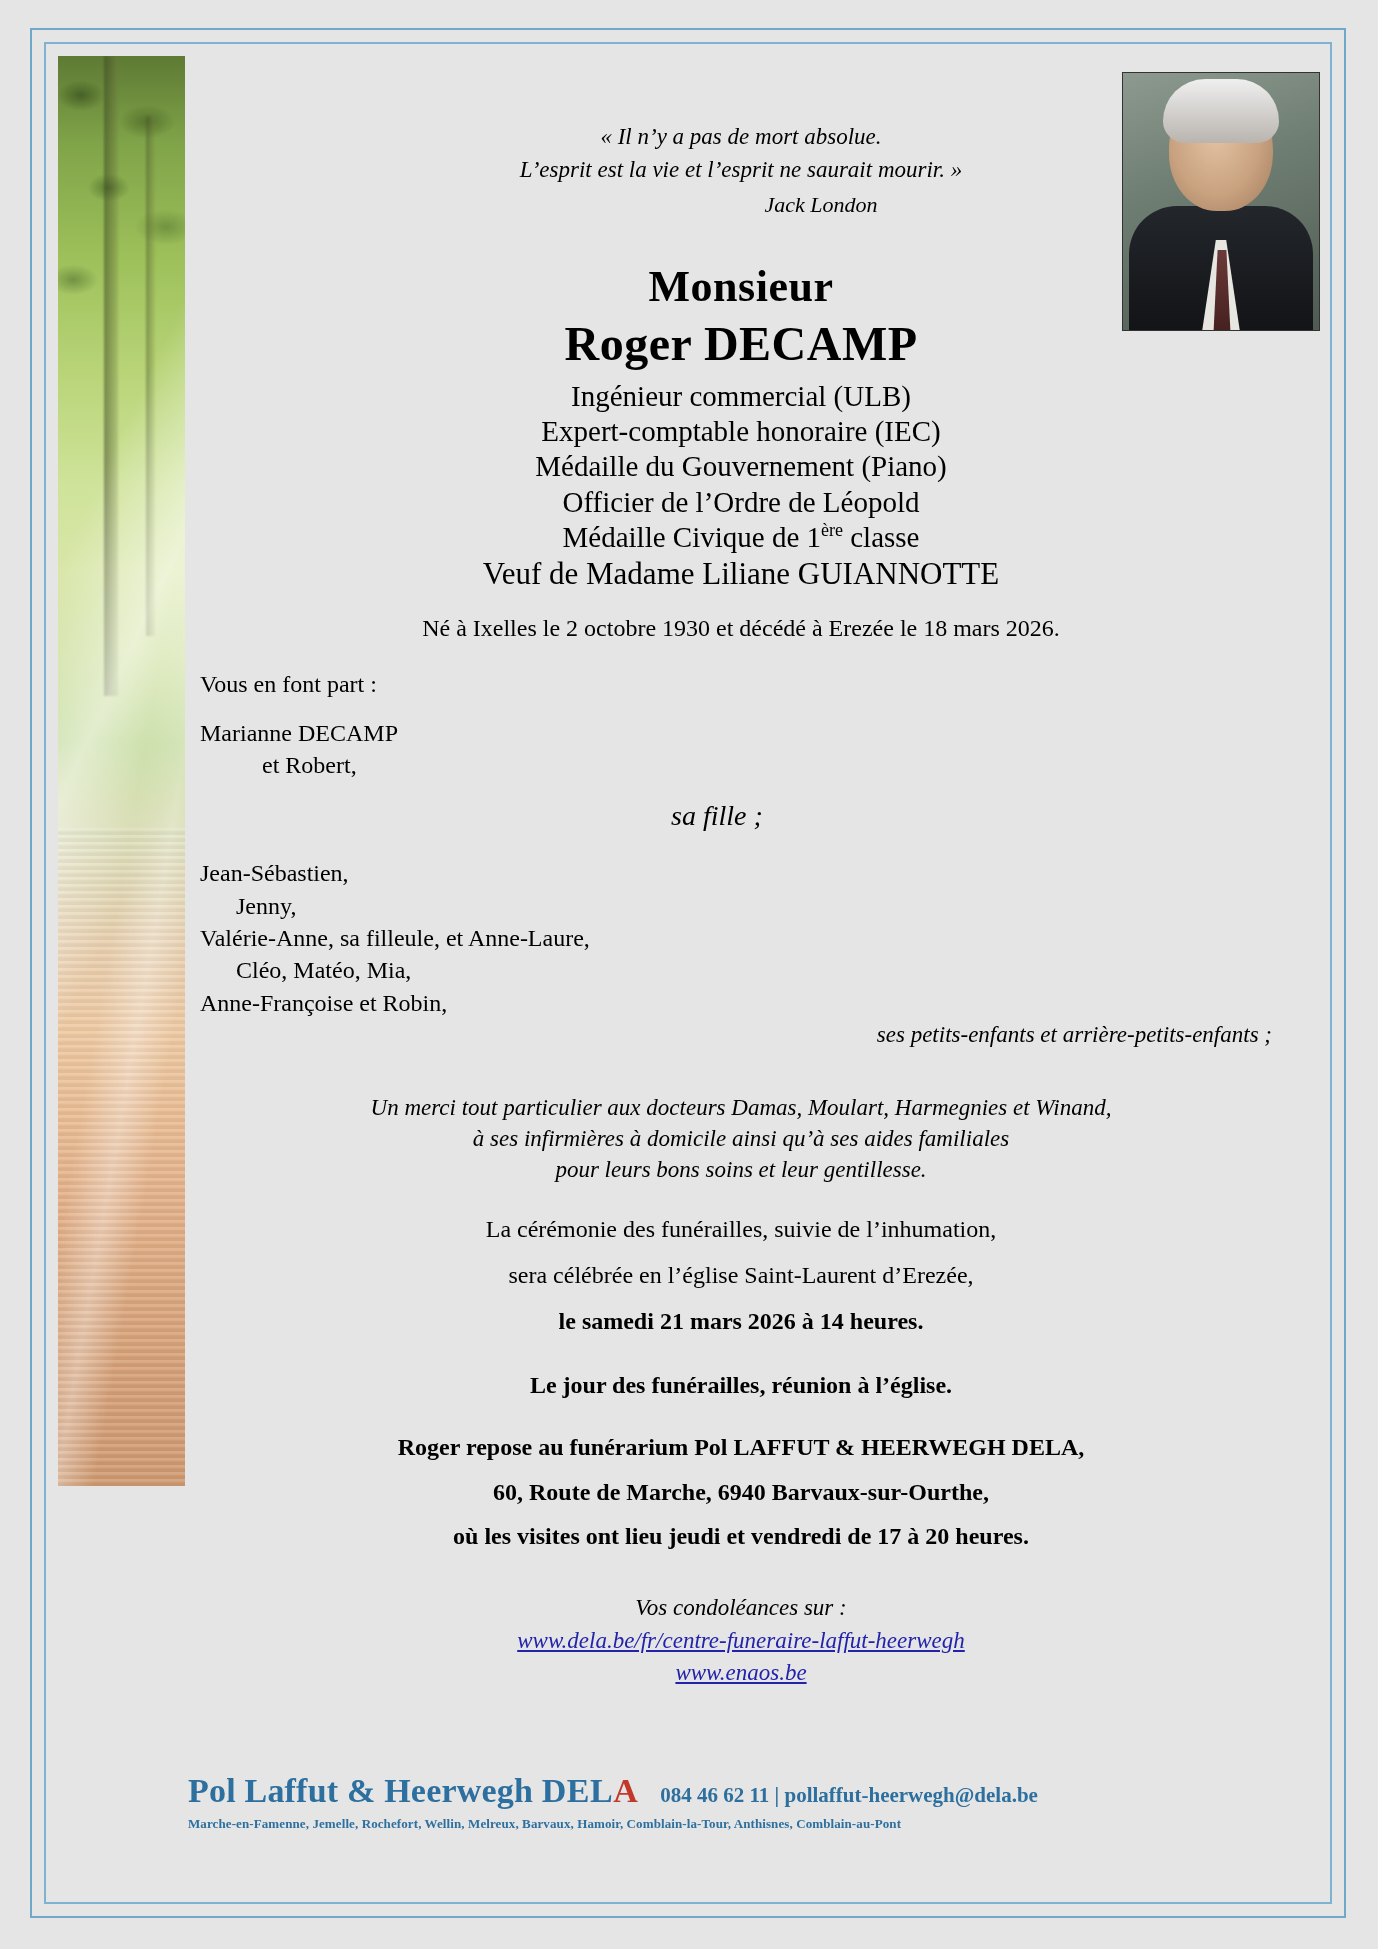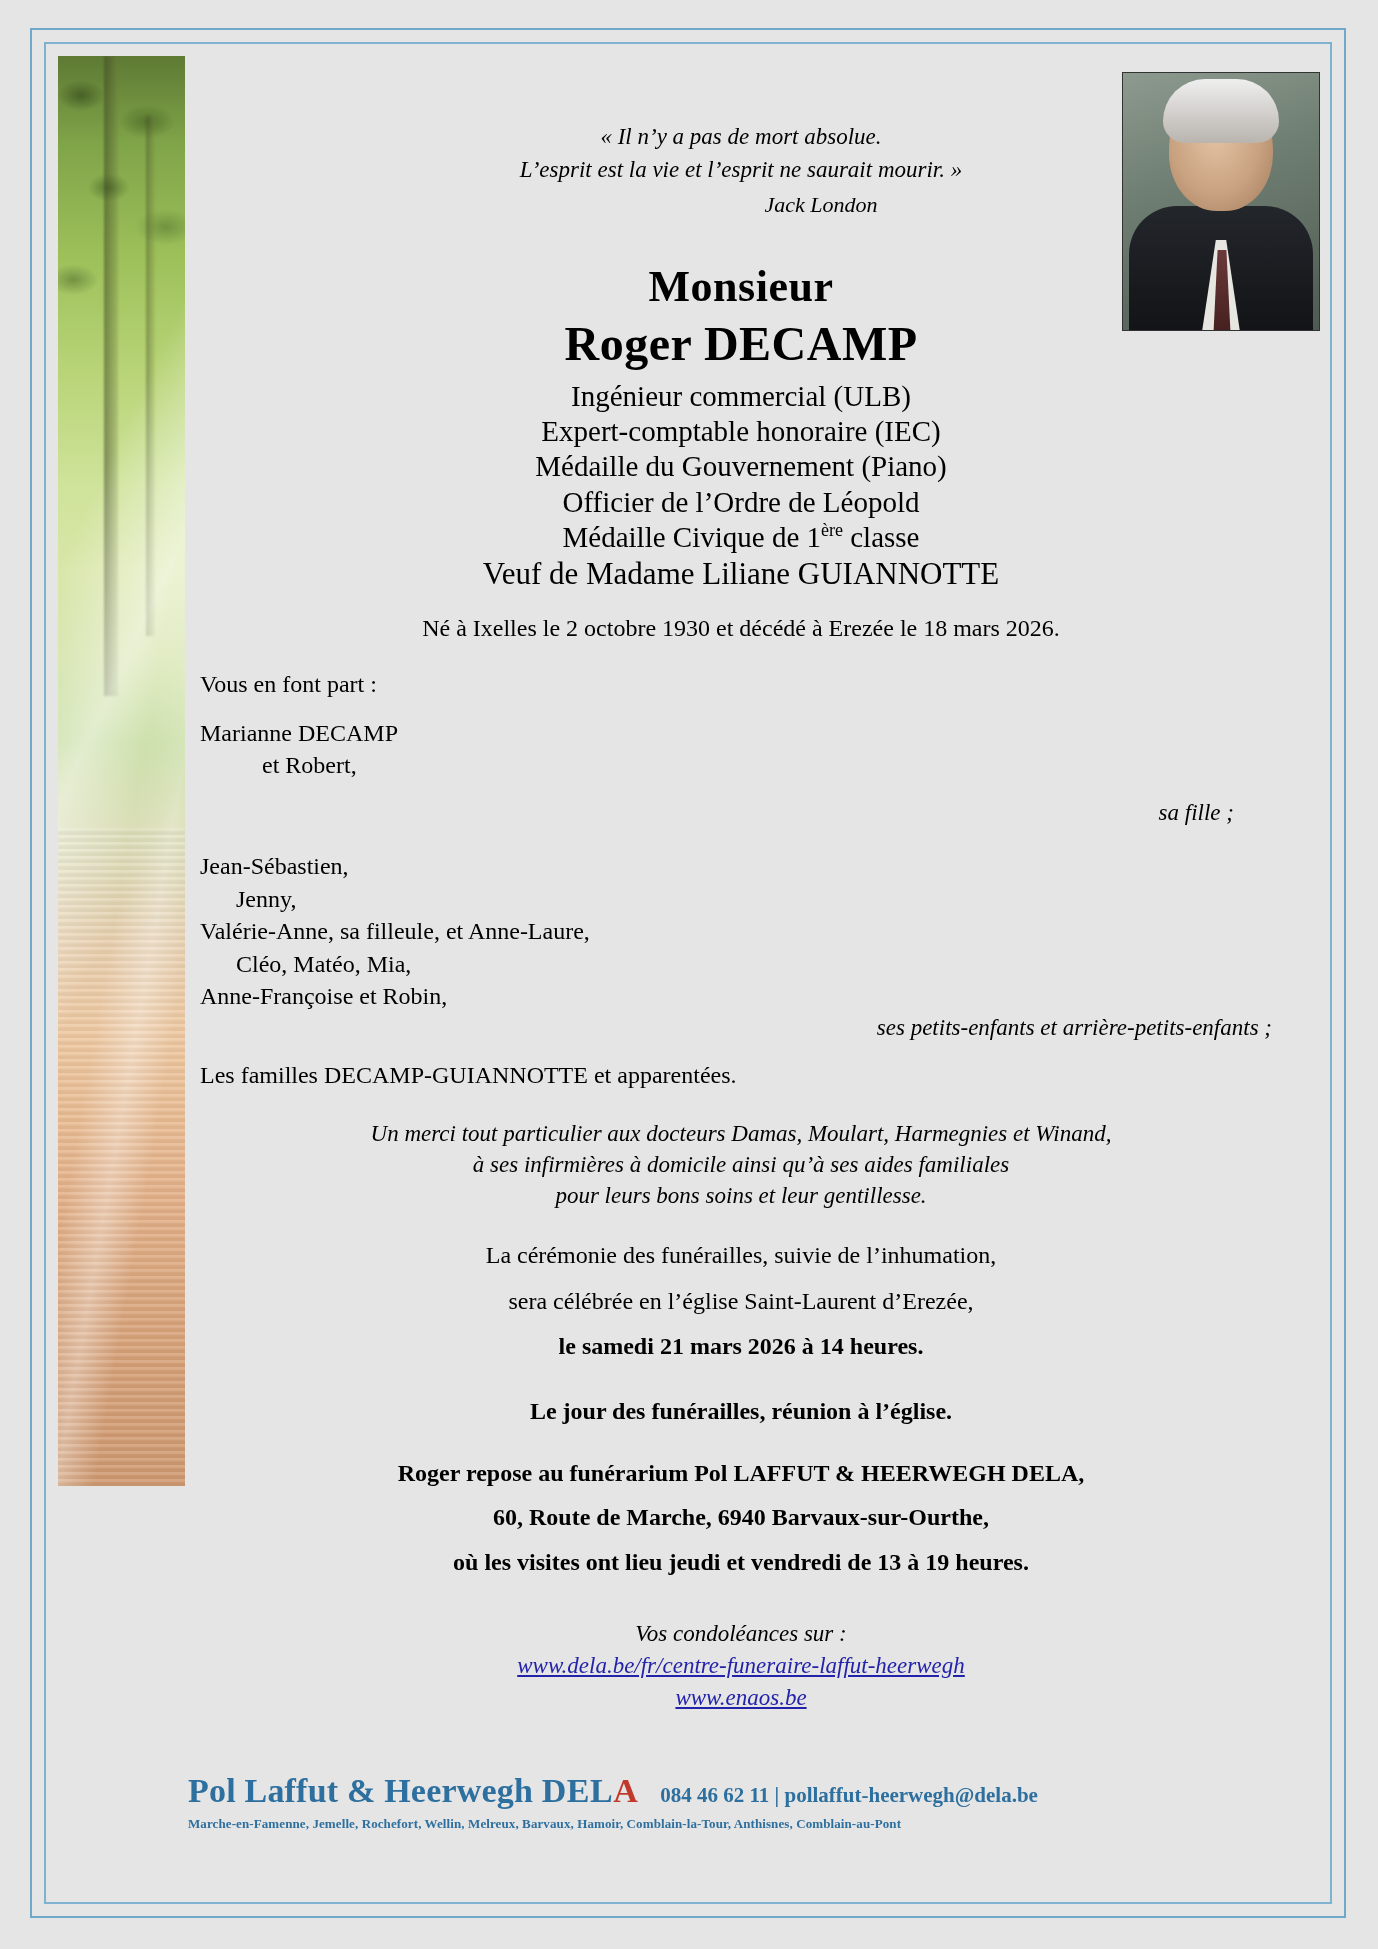--- a/index.html
+++ b/index.html
@@ -217,23 +217,23 @@
   }
 
   .block-left {
     font-size: 24px;
     line-height: 1.35;
     margin-top: 26px;
   }
   .indent1 { padding-left: 62px; }
   .indent2 { padding-left: 36px; }
   .role-right {
-    text-align: right;
-    font-style: italic;
-    font-size: 23px;
+    text-align: center;
+    font-style: italic;
+    font-size: 28px;
     padding-right: 48px;
   }
   .role-right2 {
     text-align: right;
     font-style: italic;
     font-size: 23px;
     padding-right: 10px;
   }
   .gap-s { height: 16px; }
   .gap-m { height: 22px; }
@@ -378,41 +378,40 @@
       <div class="gap-s"></div>
       <div class="role-right">sa fille ;</div>
       <div class="gap-m"></div>
       <div>Jean-Sébastien,</div>
       <div class="indent2">Jenny,</div>
       <div>Valérie-Anne, sa filleule, et Anne-Laure,</div>
       <div class="indent2">Cléo, Matéo, Mia,</div>
       <div>Anne-Françoise et Robin,</div>
       <div class="role-right2">ses petits-enfants et arrière-petits-enfants ;</div>
       <div class="gap-s"></div>
-      <div>Les familles DECAMP-GUIANNOTTE et apparentées.</div>
     </div>
 
     <div class="thanks">
       <div>Un merci tout particulier aux docteurs Damas, Moulart, Harmegnies et Winand,</div>
       <div>à ses infirmières à domicile ainsi qu’à ses aides familiales</div>
       <div>pour leurs bons soins et leur gentillesse.</div>
     </div>
 
     <div class="ceremony">
       <div>La cérémonie des funérailles, suivie de l’inhumation,</div>
       <div>sera célébrée en l’église Saint-Laurent d’Erezée,</div>
       <div class="bold">le samedi 21 mars 2026 à 14 heures.</div>
     </div>
 
     <div class="reunion">Le jour des funérailles, réunion à l’église.</div>
 
     <div class="funerarium">
       <div>Roger repose au funérarium Pol LAFFUT &amp; HEERWEGH DELA,</div>
       <div>60, Route de Marche, 6940 Barvaux-sur-Ourthe,</div>
-      <div>où les visites ont lieu jeudi et vendredi de 13 à 19 heures.</div>
+      <div>où les visites ont lieu jeudi et vendredi de 17 à 20 heures.</div>
     </div>
 
     <div class="condol">
       <div>Vos condoléances sur :</div>
       <div><a href="#">www.dela.be/fr/centre-funeraire-laffut-heerwegh</a></div>
       <div><a href="#">www.enaos.be</a></div>
     </div>
 
   </div>
 

